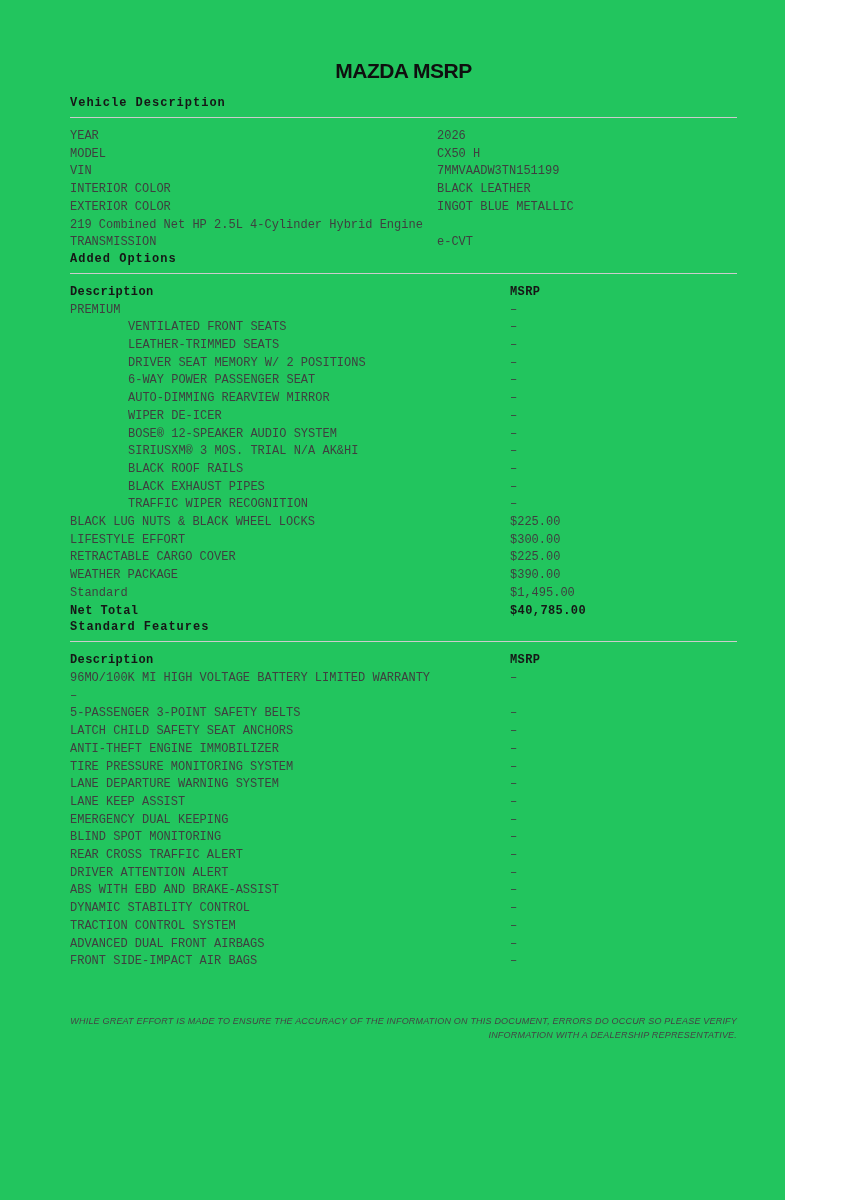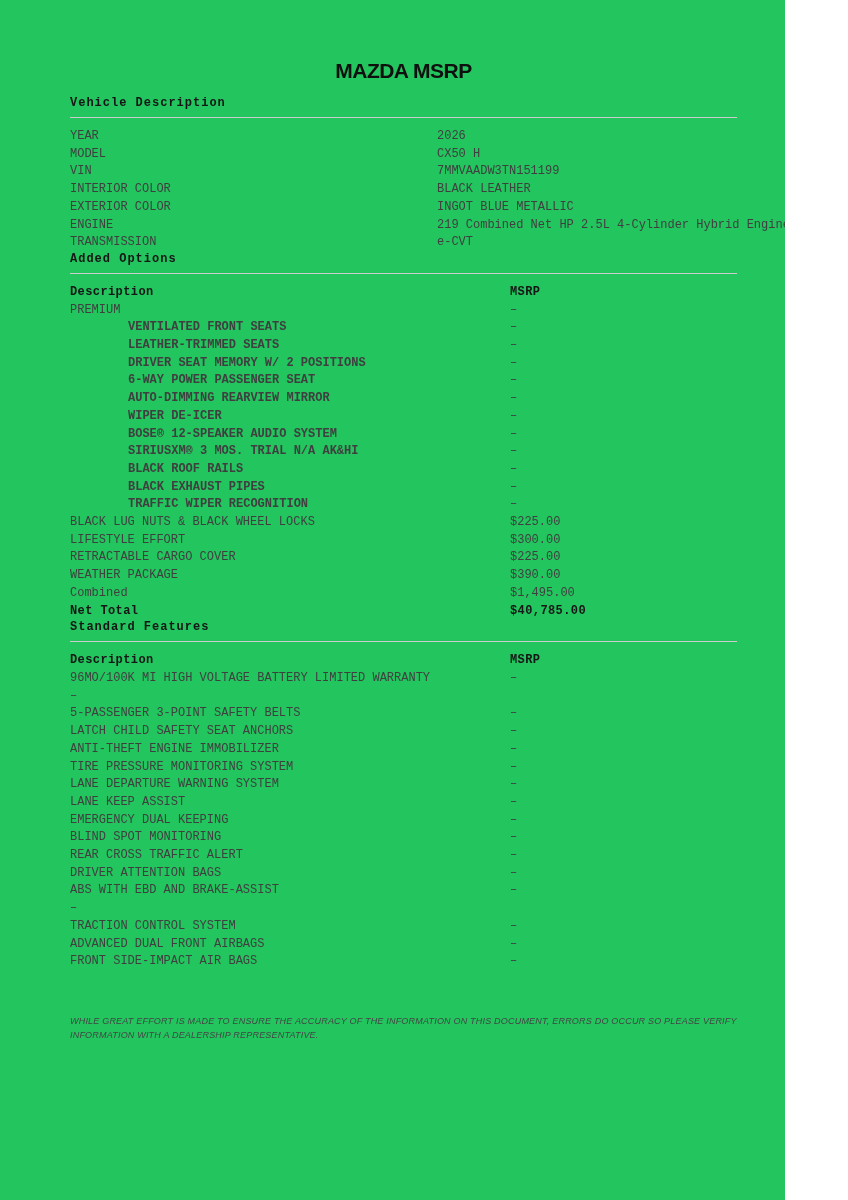--- a/index.html
+++ b/index.html
@@ -39,29 +39,29 @@
     border-bottom: 1px solid #cccccc;
     margin: 6px 0 10px 0;
   }
   .row {
     display: flex;
     line-height: 17.7px;
     white-space: nowrap;
   }
   .vd .label { width: 367px; flex-shrink: 0; }
   .opt .desc, .sf .desc { width: 440px; flex-shrink: 0; }
-  .opt .indent .desc { padding-left: 58px; font-weight: bold; }
+  .opt .indent .desc { padding-left: 58px; }
   .bold-cell, .row.bold span {
     font-weight: bold;
     color: #161616;
     letter-spacing: 0.4px;
   }
   footer.disclaimer {
     margin-top: 43px;
-    text-align: left;
+    text-align: right;
   }
   footer.disclaimer p {
     font-family: "Liberation Sans", sans-serif;
     font-style: italic;
     font-size: 9px;
     letter-spacing: 0.2px;
     line-height: 14px;
     color: #444444;
     max-width: 742px;
     margin: 0 auto;
@@ -99,21 +99,20 @@
           <span class="label">INTERIOR COLOR</span>
           <span class="value">BLACK LEATHER</span>
         </div>
 
         <div class="row">
           <span class="label">EXTERIOR COLOR</span>
           <span class="value">INGOT BLUE METALLIC</span>
         </div>
 
         <div class="row">
-          <span class="label">ENGINE</span>
           <span class="value">219 Combined Net HP 2.5L 4-Cylinder Hybrid Engine</span>
         </div>
 
         <div class="row">
           <span class="label">TRANSMISSION</span>
           <span class="value">e-CVT</span>
         </div>
       </div>
   </section>
 
@@ -202,21 +201,21 @@
             <span class="desc">RETRACTABLE CARGO COVER</span>
             <span class="msrp">$225.00</span>
           </div>
 
           <div class="row">
             <span class="desc">WEATHER PACKAGE</span>
             <span class="msrp">$390.00</span>
           </div>
 
           <div class="row">
-            <span class="desc">Combined</span>
+            <span class="desc">Standard</span>
             <span class="msrp">$1,495.00</span>
           </div>
 
           <div class="row bold">
             <span class="desc">Net Total</span>
             <span class="msrp">$40,785.00</span>
           </div>
         </div>
     </div>
   </section>
@@ -279,30 +278,31 @@
             <span class="desc">BLIND SPOT MONITORING</span>
             <span class="msrp">–</span>
           </div>
 
           <div class="row">
             <span class="desc">REAR CROSS TRAFFIC ALERT</span>
             <span class="msrp">–</span>
           </div>
 
           <div class="row">
-            <span class="desc">DRIVER ATTENTION BAGS</span>
+            <span class="desc">DRIVER ATTENTION ALERT</span>
             <span class="msrp">–</span>
           </div>
 
           <div class="row">
             <span class="desc">ABS WITH EBD AND BRAKE-ASSIST</span>
             <span class="msrp">–</span>
           </div>
 
           <div class="row">
+            <span class="desc">DYNAMIC STABILITY CONTROL</span>
             <span class="msrp">–</span>
           </div>
 
           <div class="row">
             <span class="desc">TRACTION CONTROL SYSTEM</span>
             <span class="msrp">–</span>
           </div>
 
           <div class="row">
             <span class="desc">ADVANCED DUAL FRONT AIRBAGS</span>

